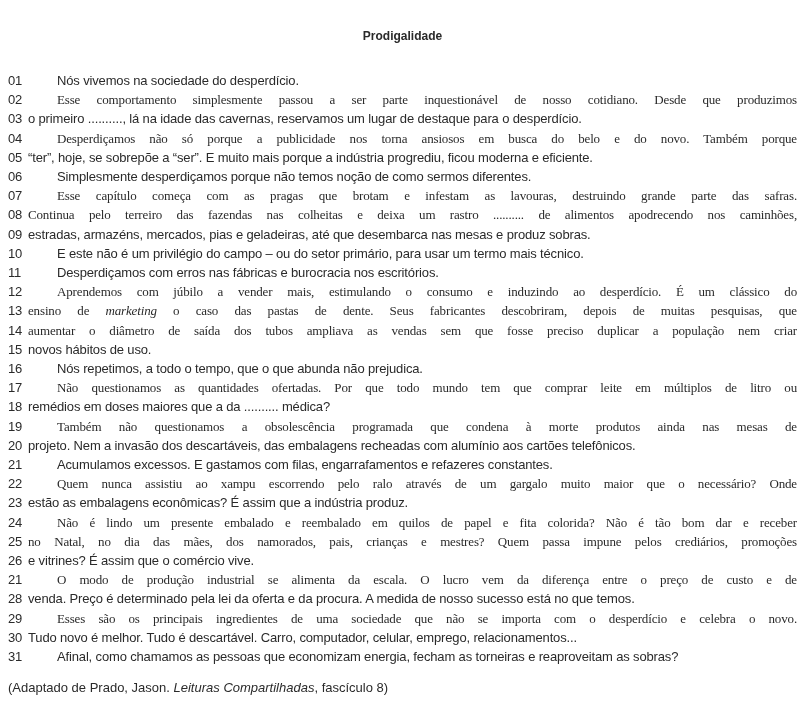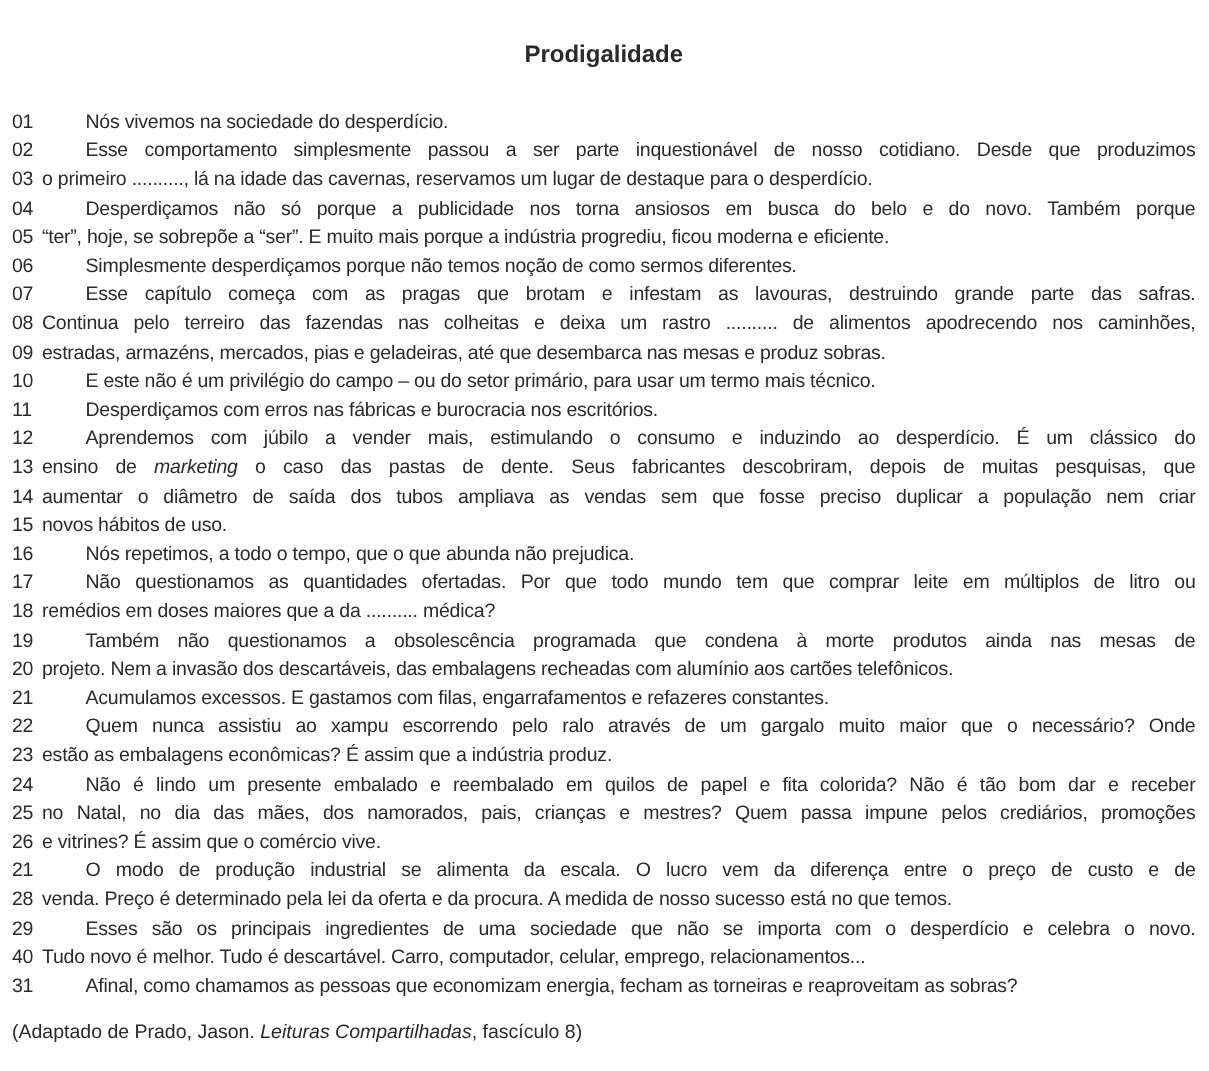--- a/index.html
+++ b/index.html
@@ -13,34 +13,34 @@
   .page { padding: 7px 9px 0 8px; }
 
   .instruction { font-size: 13.5px; line-height: 16px; }
   .b { font-weight: bold; }
   .i { font-style: italic; margin-top: 12px; }
 
   .title {
     margin-top: 22px;
     text-align: center;
     font-weight: bold;
-    font-size: 16px;
+    font-size: 12px;
     line-height: 15px;
   }
 
   .textbody {
     margin-top: 27px;
     font-size: 13px;
     letter-spacing: -0.15px;
   }
   .row { display: flex; line-height: 19.2px; }
   .num { flex: 0 0 20px; }
   .txt { flex: 1 1 auto; min-width: 0; }
   .ind { text-indent: 29px; }
-  .j { text-align: justify; text-align-last: justify; }
+  .j { text-align: justify; text-align-last: justify; font-family: Liberation Serif, serif; }
 
   .source {
     margin-top: 14px;
     font-size: 13px;
     line-height: 16px;
     letter-spacing: 0;
   }
 </style>
 </head>
 <body>
@@ -161,21 +161,21 @@
       </div>
     <div class="row">
         <span class="num">28</span>
         <div class="txt">venda. Preço é determinado pela lei da oferta e da procura. A medida de nosso sucesso está no que temos.</div>
       </div>
     <div class="row">
         <span class="num">29</span>
         <div class="txt ind j">Esses são os principais ingredientes de uma sociedade que não se importa com o desperdício e celebra o novo.</div>
       </div>
     <div class="row">
-        <span class="num">40</span>
+        <span class="num">30</span>
         <div class="txt">Tudo novo é melhor. Tudo é descartável. Carro, computador, celular, emprego, relacionamentos...</div>
       </div>
     <div class="row">
         <span class="num">31</span>
         <div class="txt ind">Afinal, como chamamos as pessoas que economizam energia, fecham as torneiras e reaproveitam as sobras?</div>
       </div>
   </div>
 
   <div class="source"><span>(Adaptado de Prado, Jason. </span><span class="i">Leituras Compartilhadas</span><span>, fascículo 8)</span></div>
 

